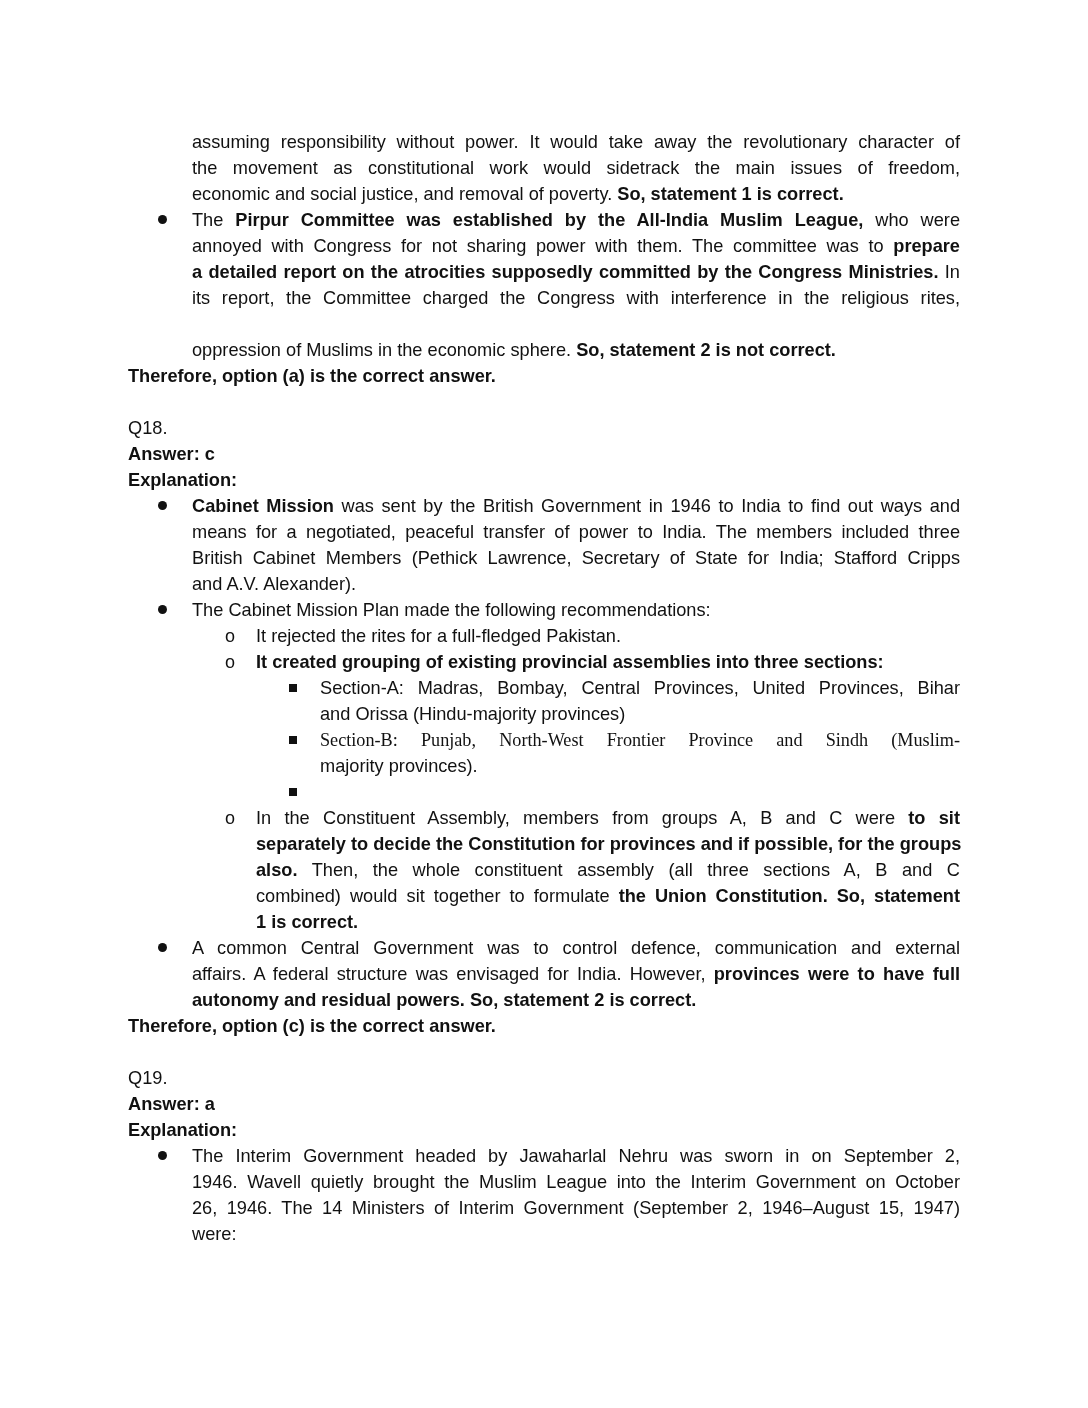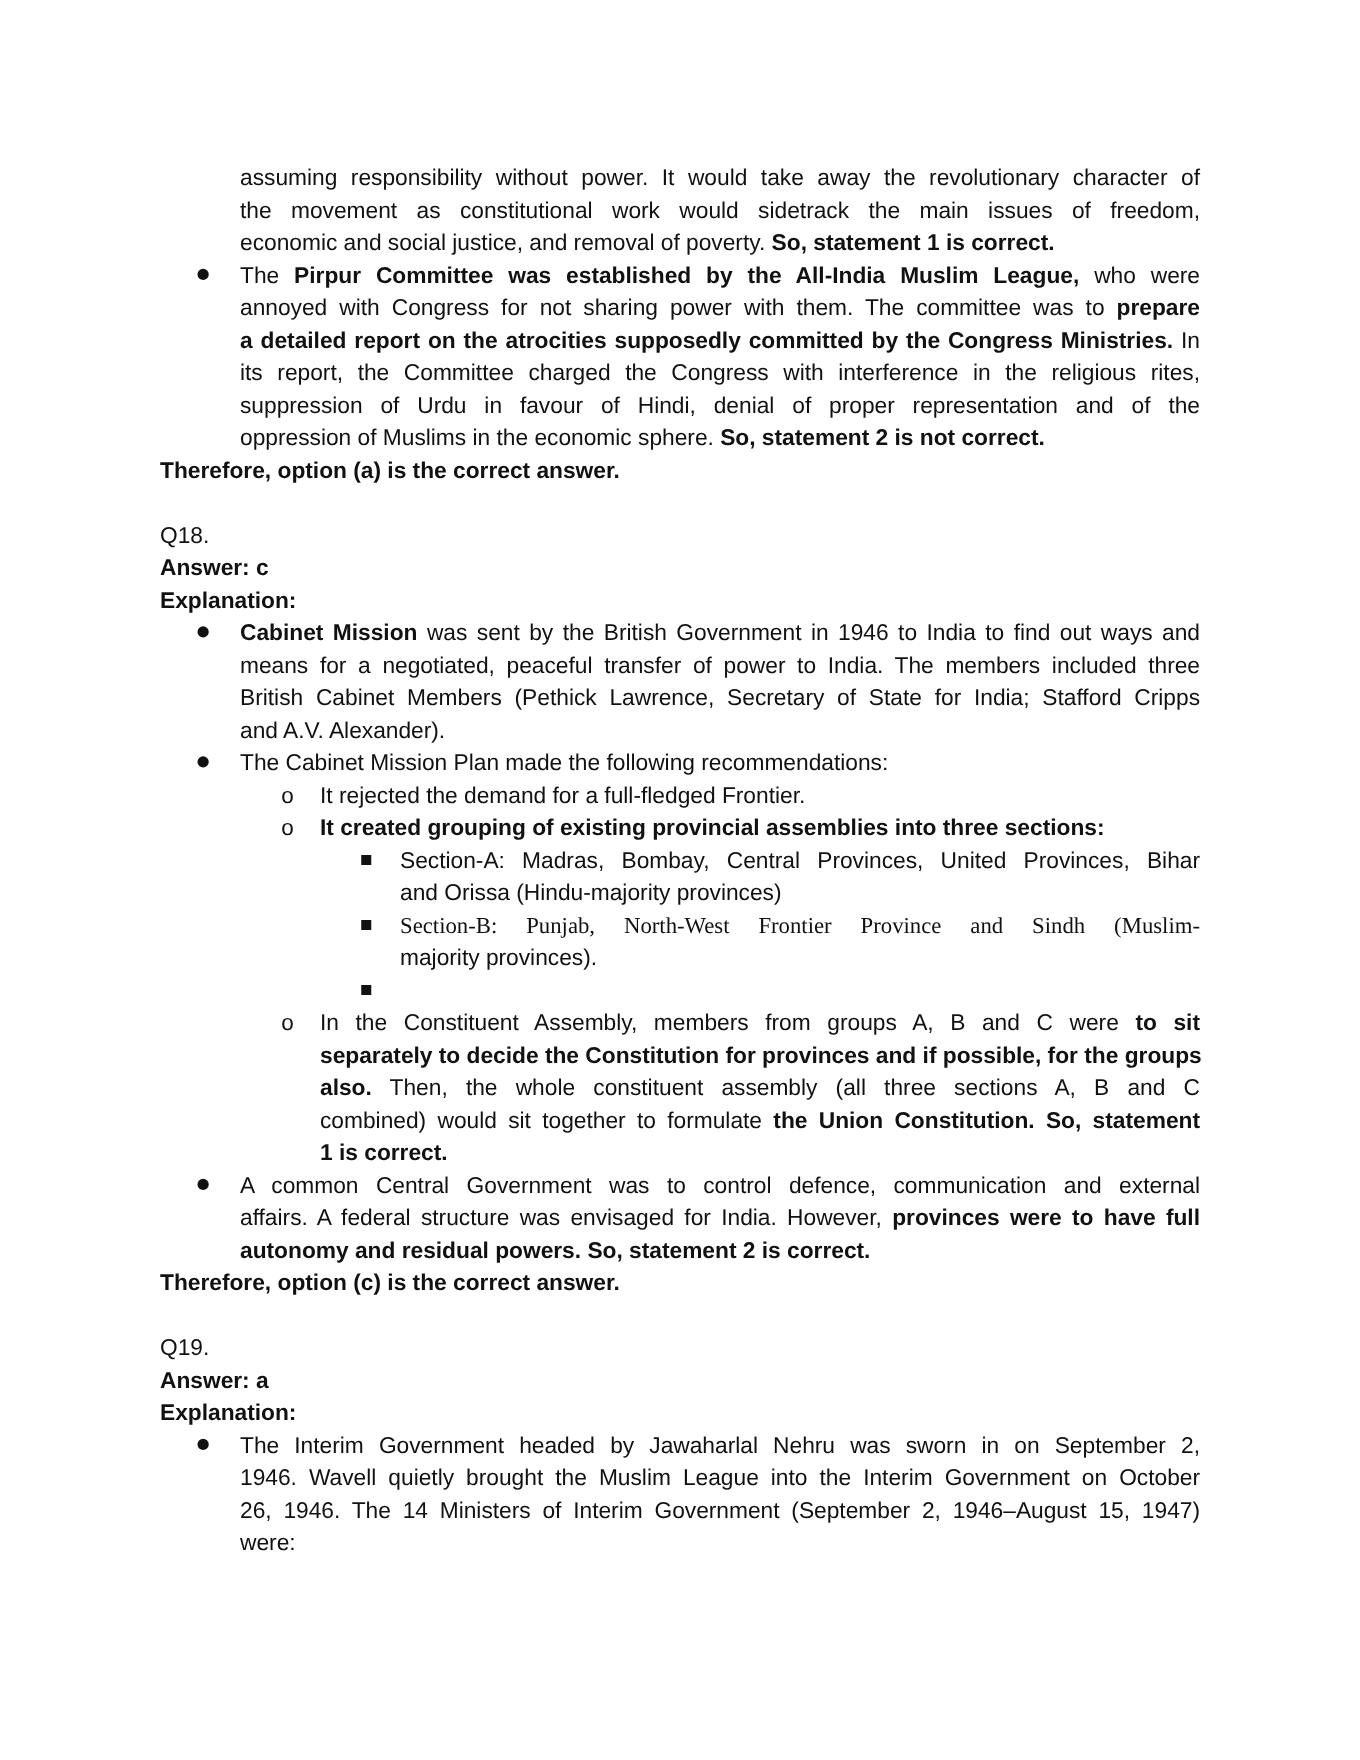--- a/index.html
+++ b/index.html
@@ -20,39 +20,38 @@
 
   <div class="line just" style="left:192px; top:155px; width:768px;">the movement as constitutional work would sidetrack the main issues of freedom,</div>
   <div class="line just" style="left:192px; top:129px; width:768px;">assuming responsibility without power. It would take away the revolutionary character of</div>
   <div class="line" style="left:192px; top:181px;"><span>economic and social justice, and removal of poverty. </span><b>So, statement 1 is correct.</b></div>
 
   <div class="bul" style="left:158px; top:215px;"></div>
   <div class="line just" style="left:192px; top:207px; width:768px;"><span>The </span><b>Pirpur Committee was established by the All-India Muslim League,</b><span> who were</span></div>
   <div class="line just" style="left:192px; top:233px; width:768px;"><span>annoyed with Congress for not sharing power with them. The committee was to </span><b>prepare</b></div>
   <div class="line just" style="left:192px; top:259px; width:768px;"><b>a detailed report on the atrocities supposedly committed by the Congress Ministries.</b><span> In</span></div>
   <div class="line just" style="left:192px; top:285px; width:768px;">its report, the Committee charged the Congress with interference in the religious rites,</div>
-  <div class="line just" style="left:192px; top:311px; width:768px;">suppression of Urdu in favour of Hindi, denial of proper representation and of the</div>
   <div class="line" style="left:192px; top:337px;"><span>oppression of Muslims in the economic sphere. </span><b>So, statement 2 is not correct.</b></div>
   <div class="line" style="left:128px; top:363px;"><b>Therefore, option (a) is the correct answer.</b></div>
 
   <div class="line" style="left:128px; top:415px;">Q18.</div>
   <div class="line" style="left:128px; top:441px;"><b>Answer: c</b></div>
   <div class="line" style="left:128px; top:467px;"><b>Explanation:</b></div>
 
   <div class="bul" style="left:158px; top:501px;"></div>
   <div class="line just" style="left:192px; top:493px; width:768px;"><b>Cabinet Mission</b><span> was sent by the British Government in 1946 to India to find out ways and</span></div>
   <div class="line just" style="left:192px; top:519px; width:768px;">means for a negotiated, peaceful transfer of power to India. The members included three</div>
   <div class="line just" style="left:192px; top:545px; width:768px;">British Cabinet Members (Pethick Lawrence, Secretary of State for India; Stafford Cripps</div>
   <div class="line" style="left:192px; top:571px;">and A.V. Alexander).</div>
 
   <div class="bul" style="left:158px; top:605px;"></div>
   <div class="line" style="left:192px; top:597px;">The Cabinet Mission Plan made the following recommendations:</div>
 
   <div class="circ" style="left:225px; top:623px;">o</div>
-  <div class="line" style="left:256px; top:623px;">It rejected the demand for a full-fledged Frontier.</div>
+  <div class="line" style="left:256px; top:623px;">It rejected the rites for a full-fledged Pakistan.</div>
 
   <div class="circ" style="left:225px; top:649px;">o</div>
   <div class="line" style="left:256px; top:649px;"><b>It created grouping of existing provincial assemblies into three sections:</b></div>
 
   <div class="sq" style="left:289px; top:684px;"></div>
   <div class="line just" style="left:320px; top:675px; width:640px;">Section-A: Madras, Bombay, Central Provinces, United Provinces, Bihar</div>
   <div class="line" style="left:320px; top:701px;">and Orissa (Hindu-majority provinces)</div>
 
   <div class="sq" style="left:289px; top:736px;"></div>
   <div class="line just" style="left:320px; top:727px; width:640px;font-family:Liberation Serif, serif;">Section-B: Punjab, North-West Frontier Province and Sindh (Muslim-</div>

